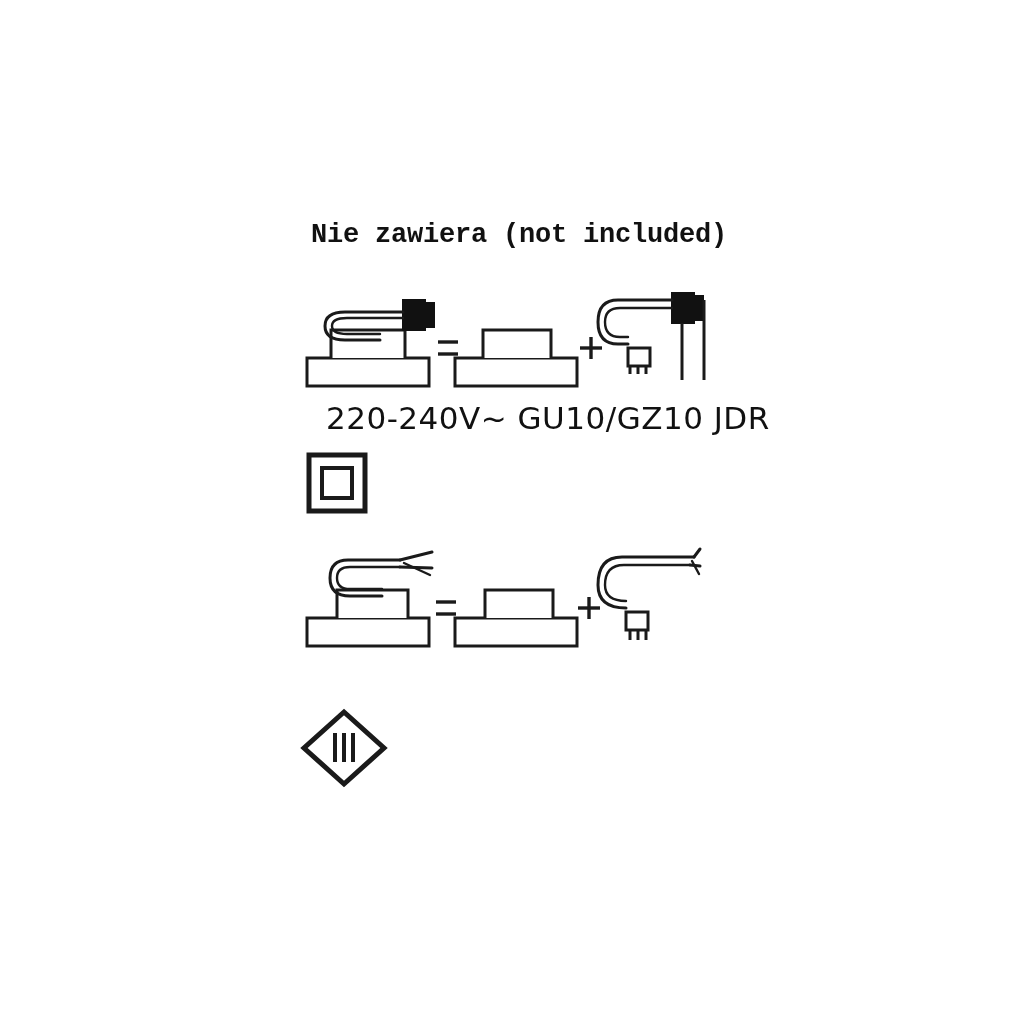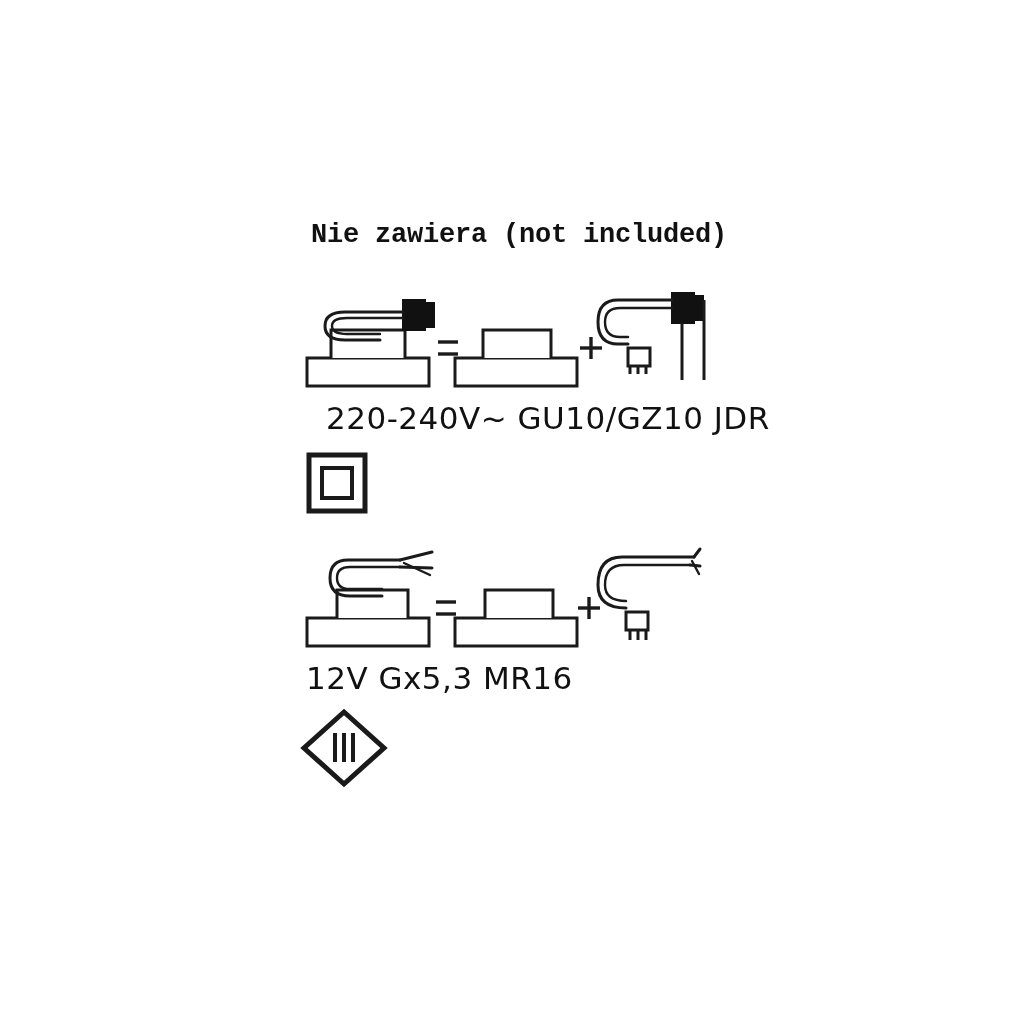--- a/index.html
+++ b/index.html
@@ -154,15 +154,14 @@
 
     <g>
       <path d="M344 712 L384 748 L344 784 L304 748 Z" fill="none" stroke="#1a1a1a" stroke-width="5"></path>
       <line x1="335" y1="733" x2="335" y2="762" stroke="#1a1a1a" stroke-width="4"></line>
       <line x1="344" y1="733" x2="344" y2="762" stroke="#1a1a1a" stroke-width="4"></line>
       <line x1="353" y1="733" x2="353" y2="762" stroke="#1a1a1a" stroke-width="4"></line>
     </g>
   </svg>
 
   <div class="caption cap-1">220-240V~  GU10/GZ10  JDR</div>
-  <div class="caption cap-2">12V  Gx5,3  MR16</div>
 
 </div>
 
 </body></html>

